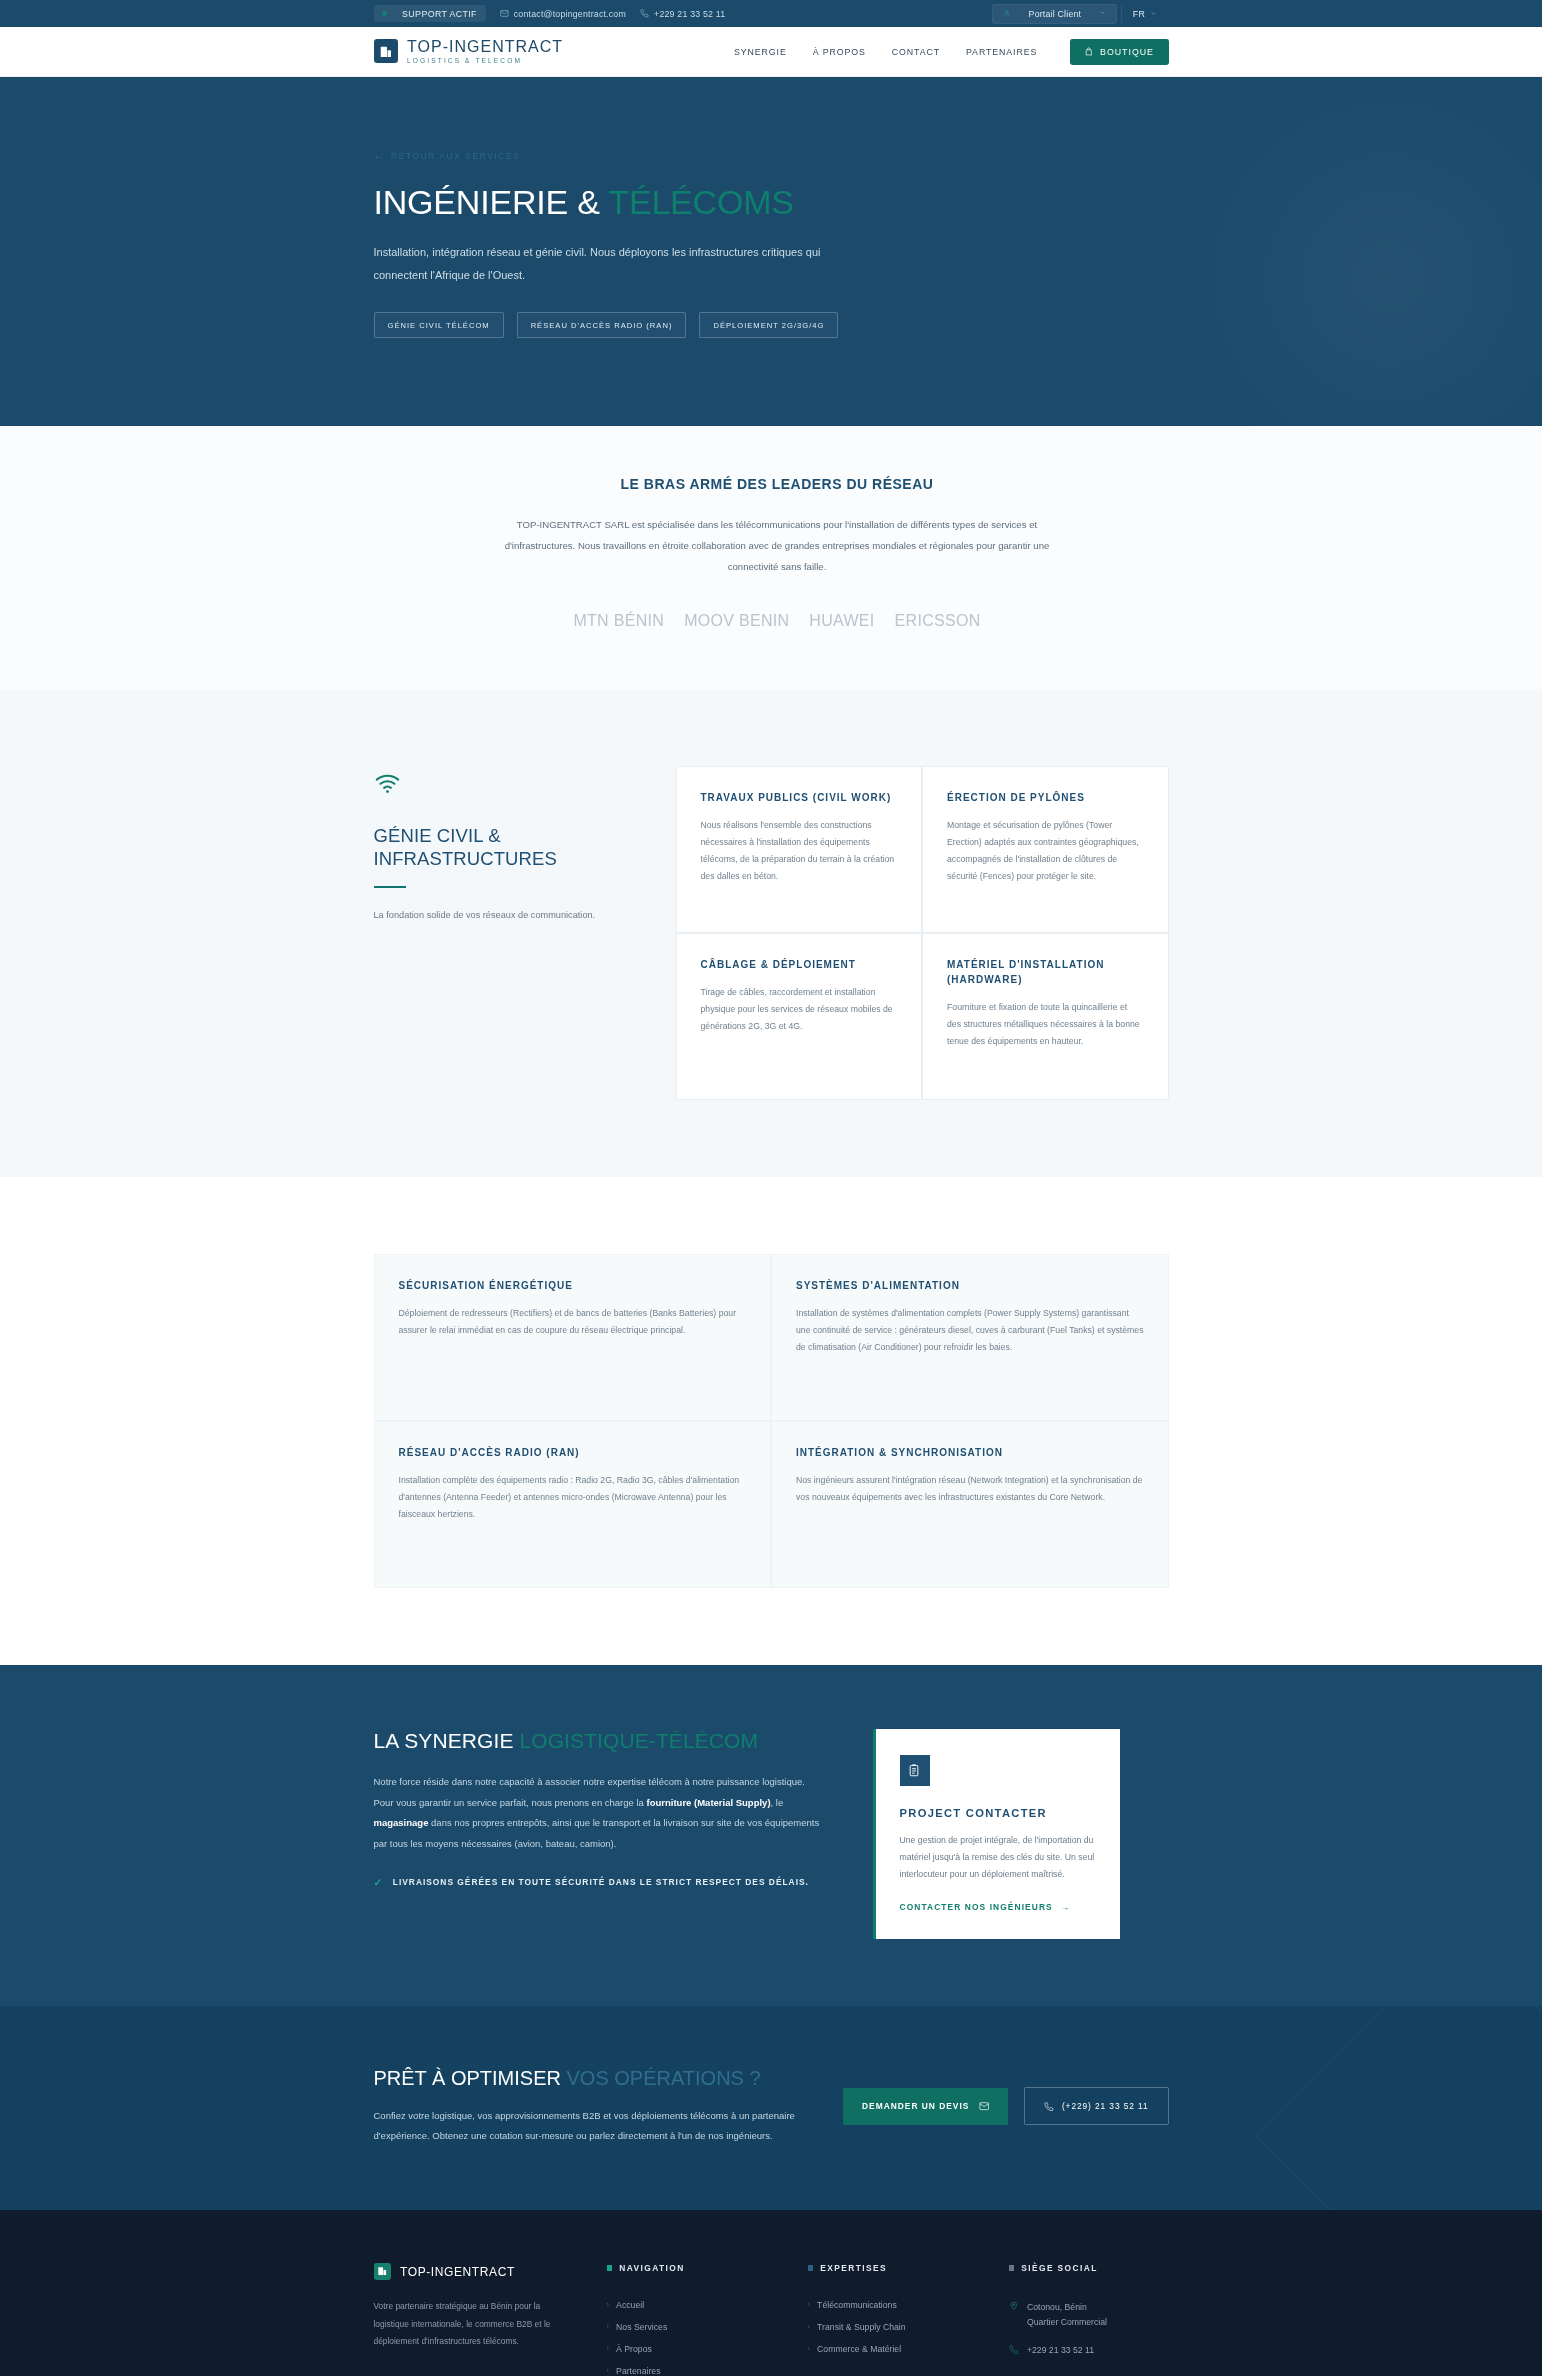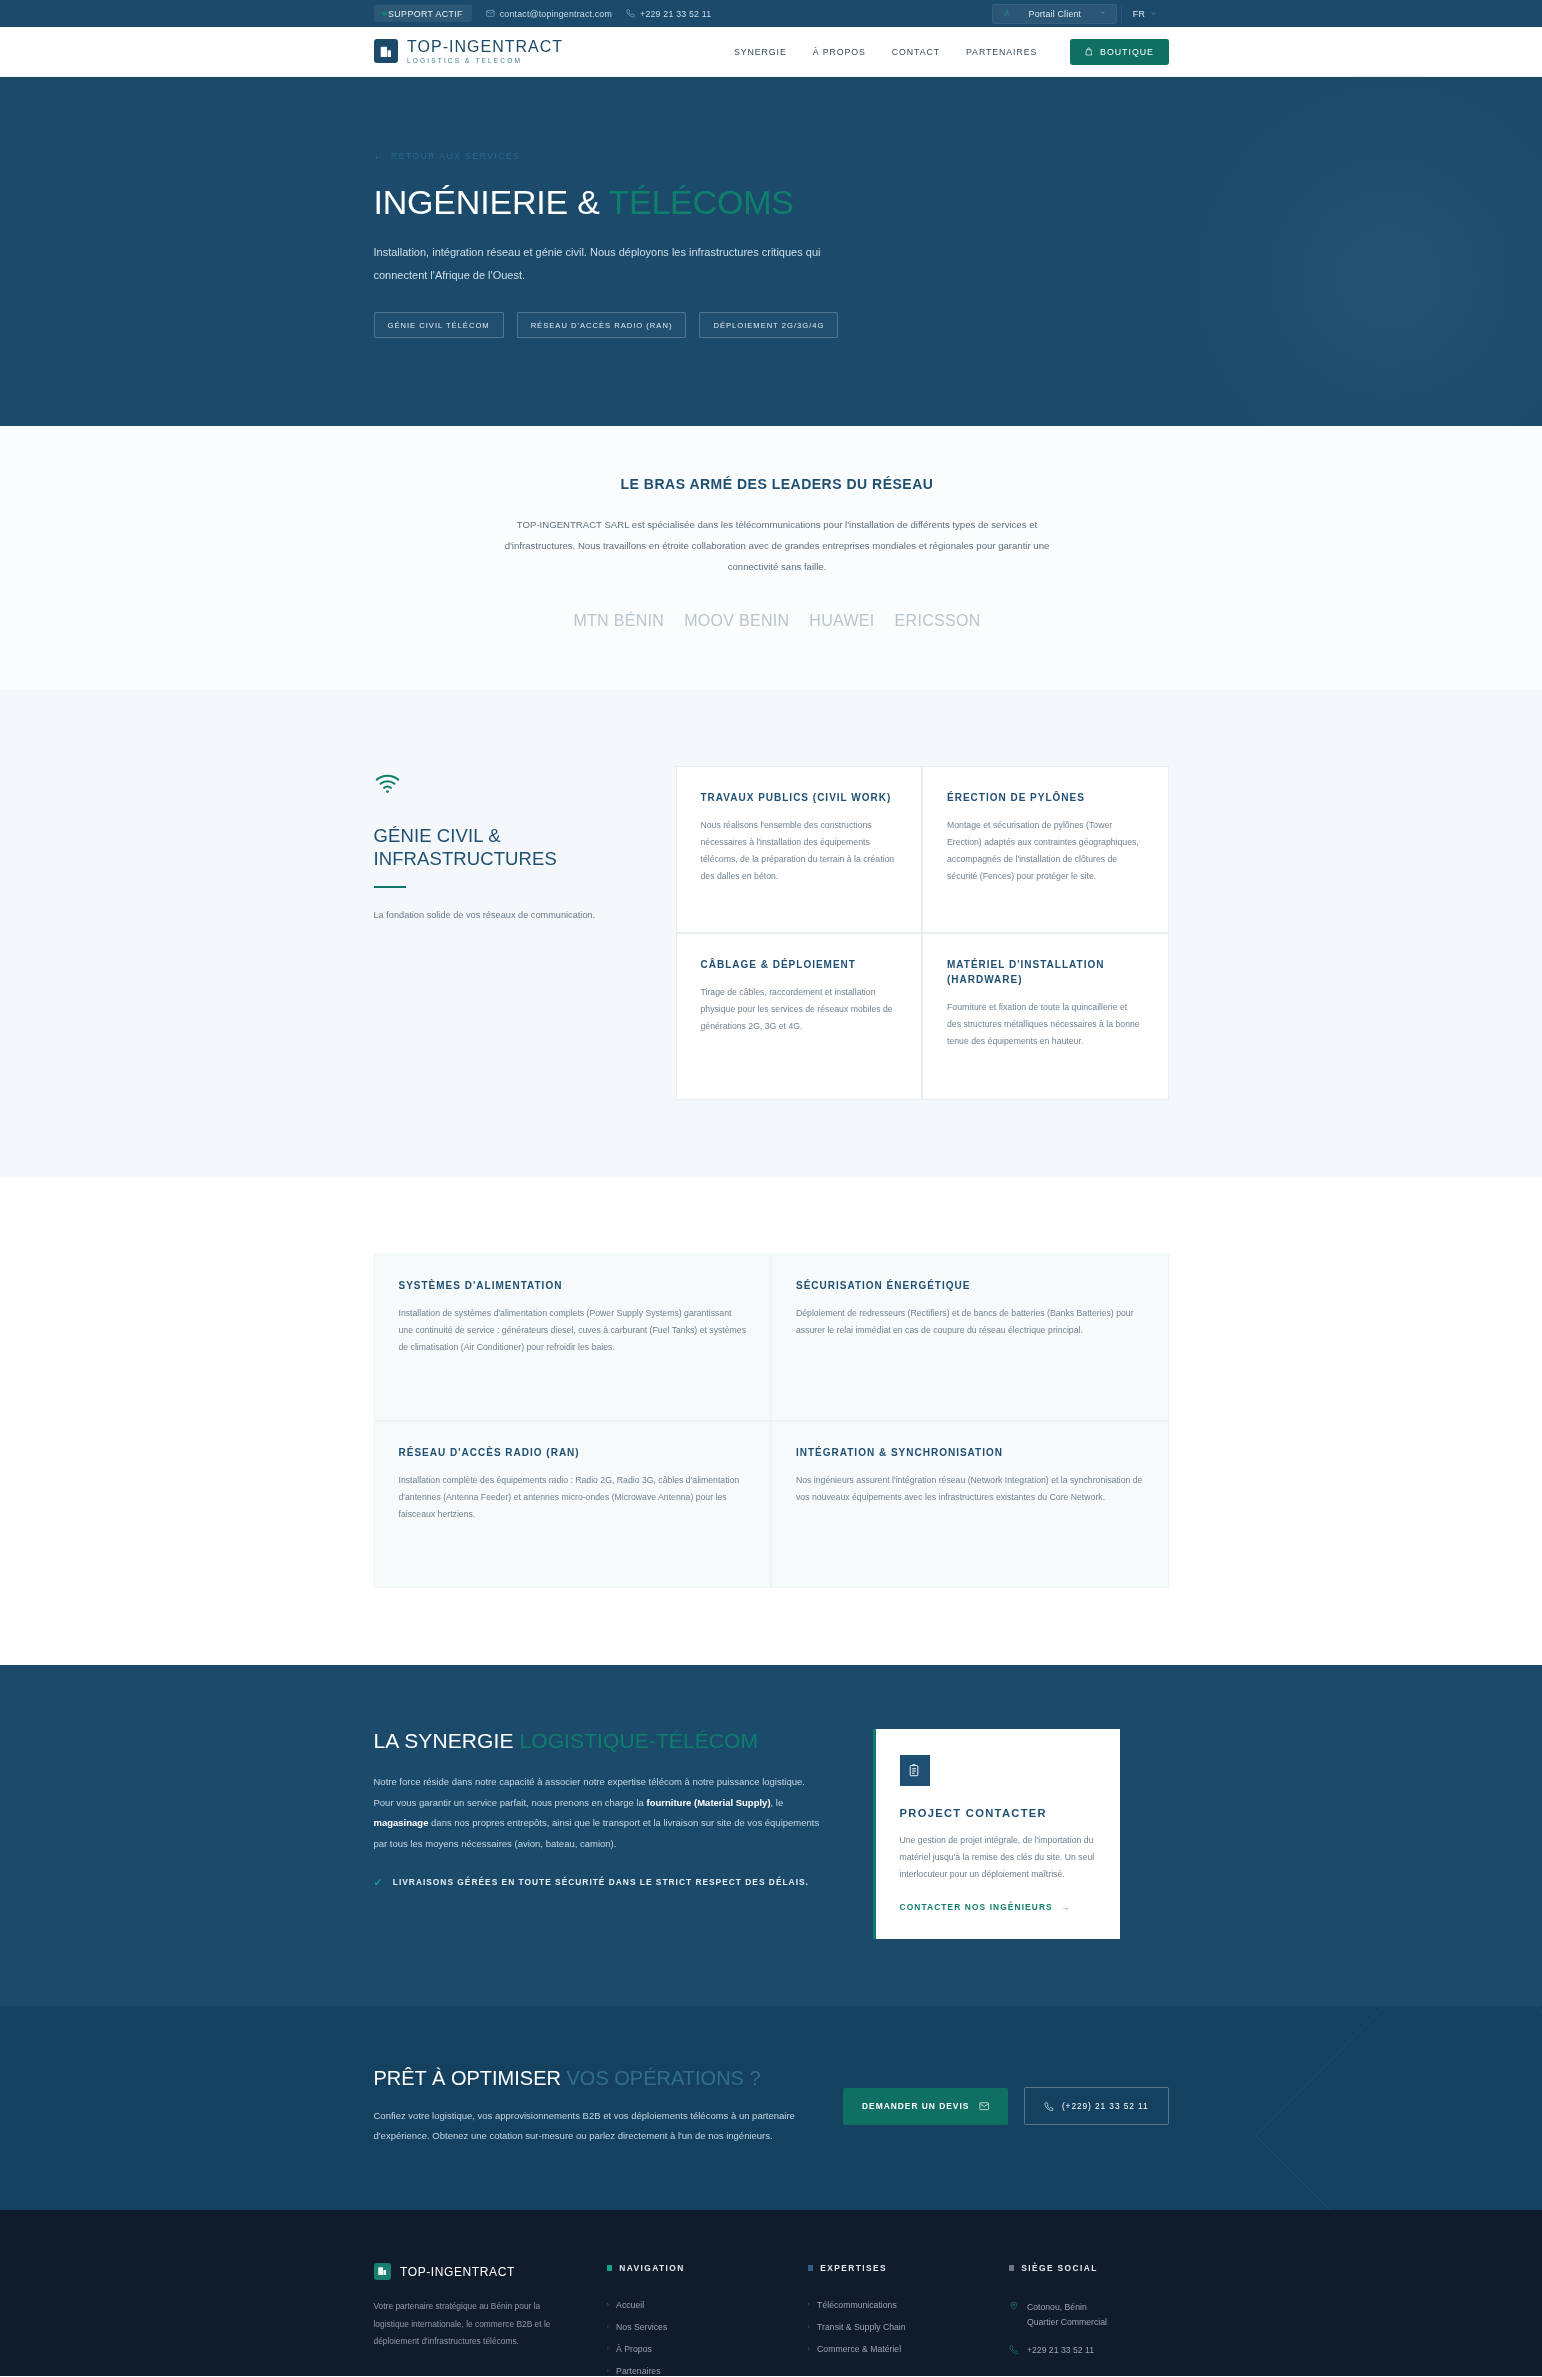--- a/index.html
+++ b/index.html
@@ -22,21 +22,21 @@
     align-items:center;
     font-size:9.2px;
     letter-spacing:0.2px;
     color:#c6dbe8;
   }
   .topbar .tb-inner{
     width:795px;margin:0 auto;display:flex;align-items:center;justify-content:space-between;
   }
   .tb-left{display:flex;align-items:center;gap:14.5px;}
   .badge-support{
-    display:flex;align-items:center;gap:1px;
+    display:flex;align-items:center;gap:15px;
     background:rgba(255,255,255,.08);
     padding:3.2px 8.8px;border-radius:2.4px;color:#e3eef5;font-size:8.8px;letter-spacing:0.4px;
   }
   .dot{width:4.8px;height:4.8px;border-radius:50%;background:#10806f;display:inline-block;}
   .tb-item{display:flex;align-items:center;gap:4.8px;color:#cadeea;font-size:8.8px;}
   .tb-item svg{width:8.8px;height:8.8px;stroke:#9cc0d4;fill:none;stroke-width:1.6;}
   .tb-right{display:flex;align-items:center;gap:3.2px;}
   .portal-btn{
     display:flex;align-items:flex-start;gap:18px;
     background:rgba(255,255,255,.07);
@@ -358,26 +358,26 @@
           <p>Fourniture et fixation de toute la quincaillerie et des structures métalliques nécessaires à la bonne tenue des équipements en hauteur.</p>
         </div>
       </div>
     </div>
   </div>
 
   <div class="svc-section plain">
     <div class="svc-inner">
       <div class="svc-grid">
         <div class="card">
+          <h4>SÉCURISATION ÉNERGÉTIQUE</h4>
+          <p>Déploiement de redresseurs (Rectifiers) et de bancs de batteries (Banks Batteries) pour assurer le relai immédiat en cas de coupure du réseau électrique principal.</p>
+        </div>
+        <div class="card">
           <h4>SYSTÈMES D'ALIMENTATION</h4>
           <p>Installation de systèmes d'alimentation complets (Power Supply Systems) garantissant une continuité de service : générateurs diesel, cuves à carburant (Fuel Tanks) et systèmes de climatisation (Air Conditioner) pour refroidir les baies.</p>
-        </div>
-        <div class="card">
-          <h4>SÉCURISATION ÉNERGÉTIQUE</h4>
-          <p>Déploiement de redresseurs (Rectifiers) et de bancs de batteries (Banks Batteries) pour assurer le relai immédiat en cas de coupure du réseau électrique principal.</p>
         </div>
         <div class="card">
           <h4>RÉSEAU D'ACCÈS RADIO (RAN)</h4>
           <p>Installation complète des équipements radio : Radio 2G, Radio 3G, câbles d'alimentation d'antennes (Antenna Feeder) et antennes micro-ondes (Microwave Antenna) pour les faisceaux hertziens.</p>
         </div>
         <div class="card">
           <h4>INTÉGRATION &amp; SYNCHRONISATION</h4>
           <p>Nos ingénieurs assurent l'intégration réseau (Network Integration) et la synchronisation de vos nouveaux équipements avec les infrastructures existantes du Core Network.</p>
         </div>
       </div>

